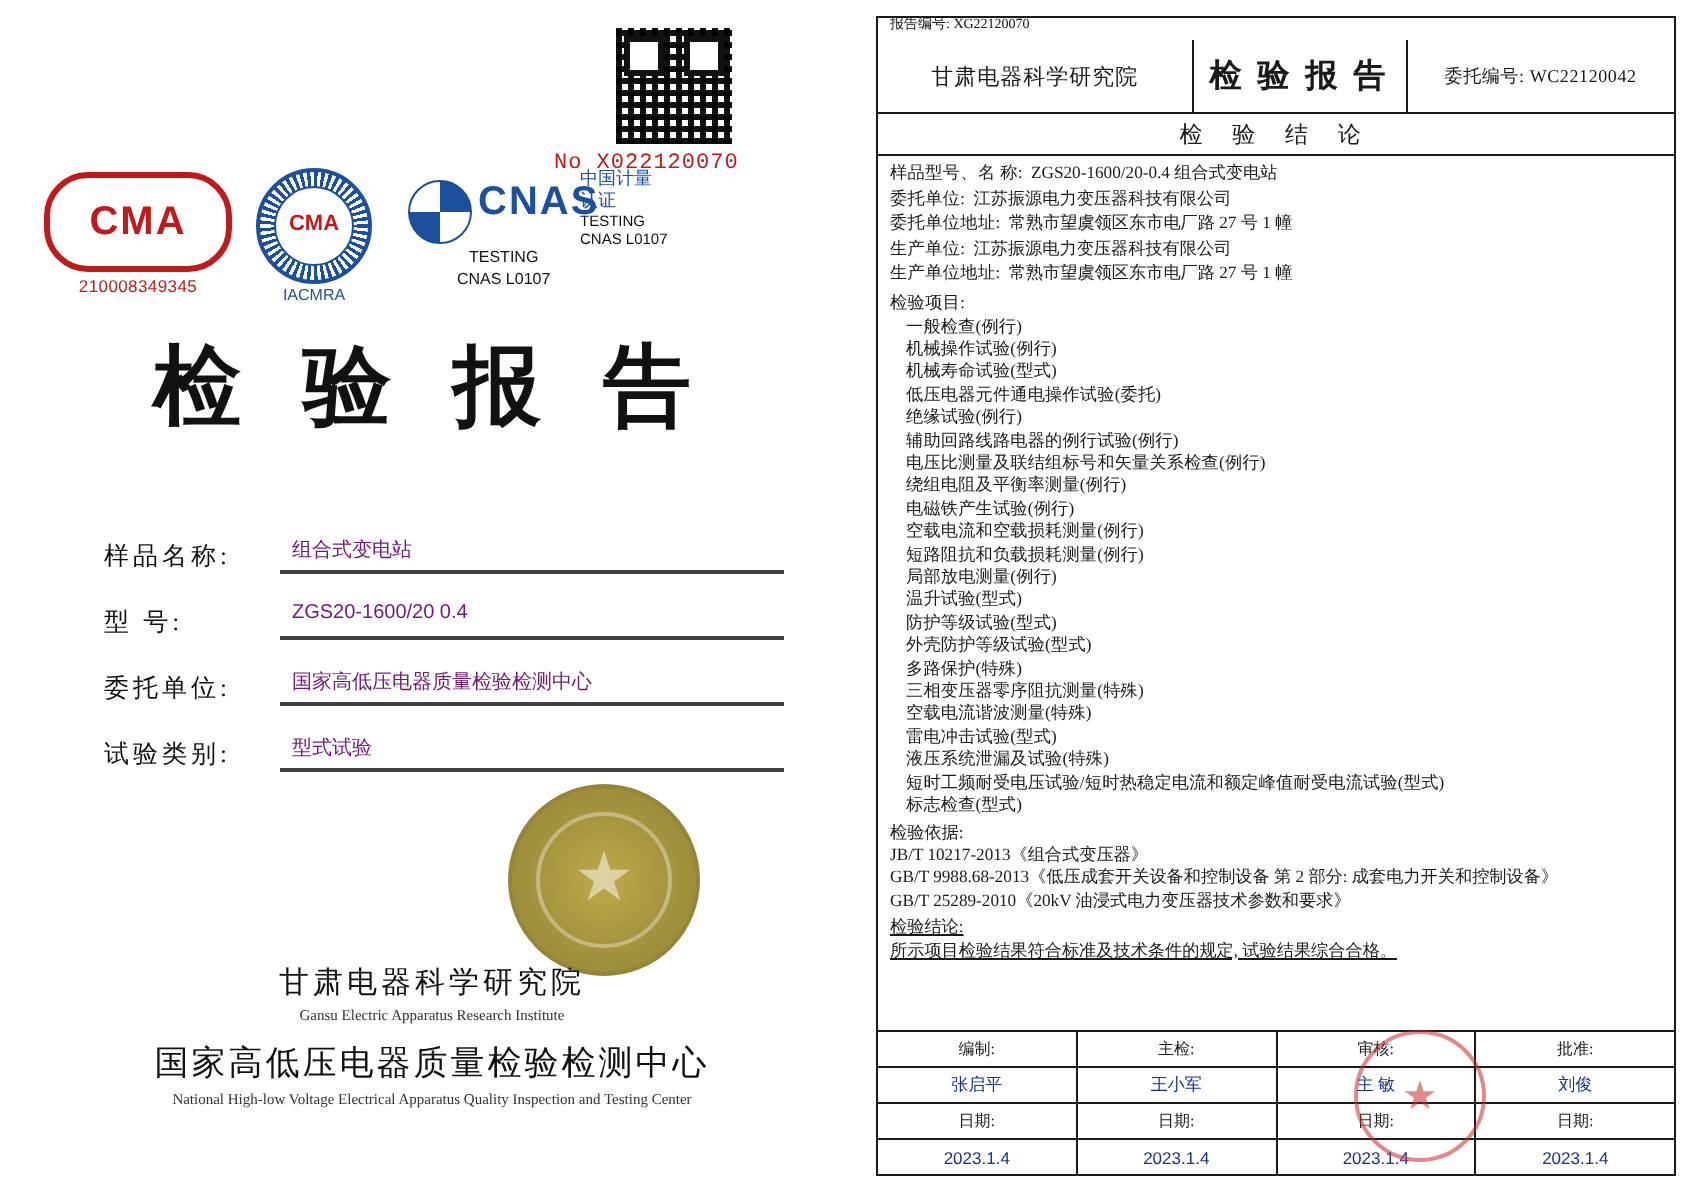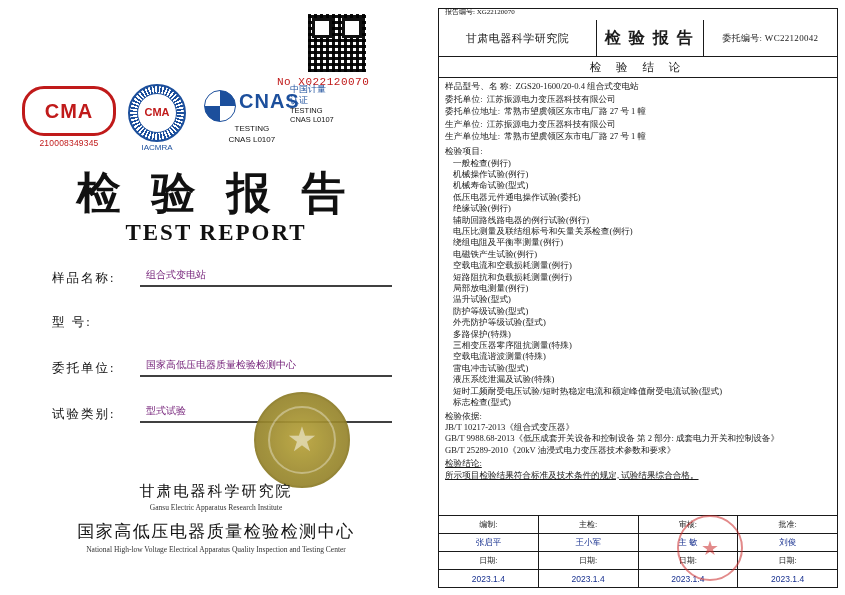--- a/index.html
+++ b/index.html
@@ -44,21 +44,21 @@
 
   
   .cnblock{left:272px;top:-2px;text-align:left;}
   .cnblock .cn{font-size:9px;line-height:11px;color:#1c4f9c;}
   .cnblock .en{font-size:7.5px;line-height:9px;color:#111;font-family:"Liberation Sans",sans-serif;}
 
   .title-cn{position:absolute;left:0;right:0;top:164px;text-align:center;font-size:44px;font-weight:bold;letter-spacing:10px;color:#111;}
   .title-en{position:absolute;left:0;right:0;top:220px;text-align:center;font-size:23px;font-weight:bold;letter-spacing:2px;color:#111;font-family:"Liberation Serif",serif;}
 
   .fields{position:absolute;left:52px;top:268px;width:340px;}
-  .frow{display:flex;align-items:flex-end;margin-bottom:27px;font-size:12.5px;}
+  .frow{display:flex;align-items:flex-end;margin-bottom:14px;font-size:12.5px;}
   .flabel{width:88px;letter-spacing:2px;color:#111;}
   .fvalue{flex:1;border-bottom:2px solid #404040;padding:0 2px 1px 6px;font-size:10px;color:#701a75;min-height:16px;}
   .fvalue.hand{font-family:"Liberation Sans",sans-serif;}
 
   .seal{position:absolute;left:254px;top:392px;width:92px;height:92px;border-radius:50%;
      background:radial-gradient(circle at 50% 50%,#b8a33a 0%,#9c8a2e 55%,#8a7a28 100%);
      opacity:.92;border:2px solid #8d7c27;}
   .seal::after{content:"";position:absolute;left:12px;top:12px;right:12px;bottom:12px;border-radius:50%;border:2px solid rgba(255,255,255,.35);}
   .seal-star{position:absolute;left:50%;top:50%;transform:translate(-50%,-50%);color:rgba(255,255,255,.5);font-size:34px;line-height:34px;}
 
@@ -139,29 +139,29 @@
       <div class="logo cnblock">
         <div class="cn">中国计量</div>
         <div class="cn">认证</div>
         <div class="en">TESTING</div>
         <div class="en">CNAS L0107</div>
       </div>
 
     </div>
 
     <div class="title-cn">检 验 报 告</div>
-    <div class="title-en">TEST REPORT</div>
 
     <div class="fields">
       <div class="frow">
         <div class="flabel">样品名称:</div>
         <div class="fvalue hand">组合式变电站</div>
       </div>
       <div class="frow">
         <div class="flabel">型    号:</div>
+        <div class="fvalue hand">ZGS20-1600/20 0.4</div>
       </div>
       <div class="frow">
         <div class="flabel">委托单位:</div>
         <div class="fvalue hand">国家高低压电器质量检验检测中心</div>
       </div>
       <div class="frow">
         <div class="flabel">试验类别:</div>
         <div class="fvalue hand">型式试验</div>
       </div>
     </div>

